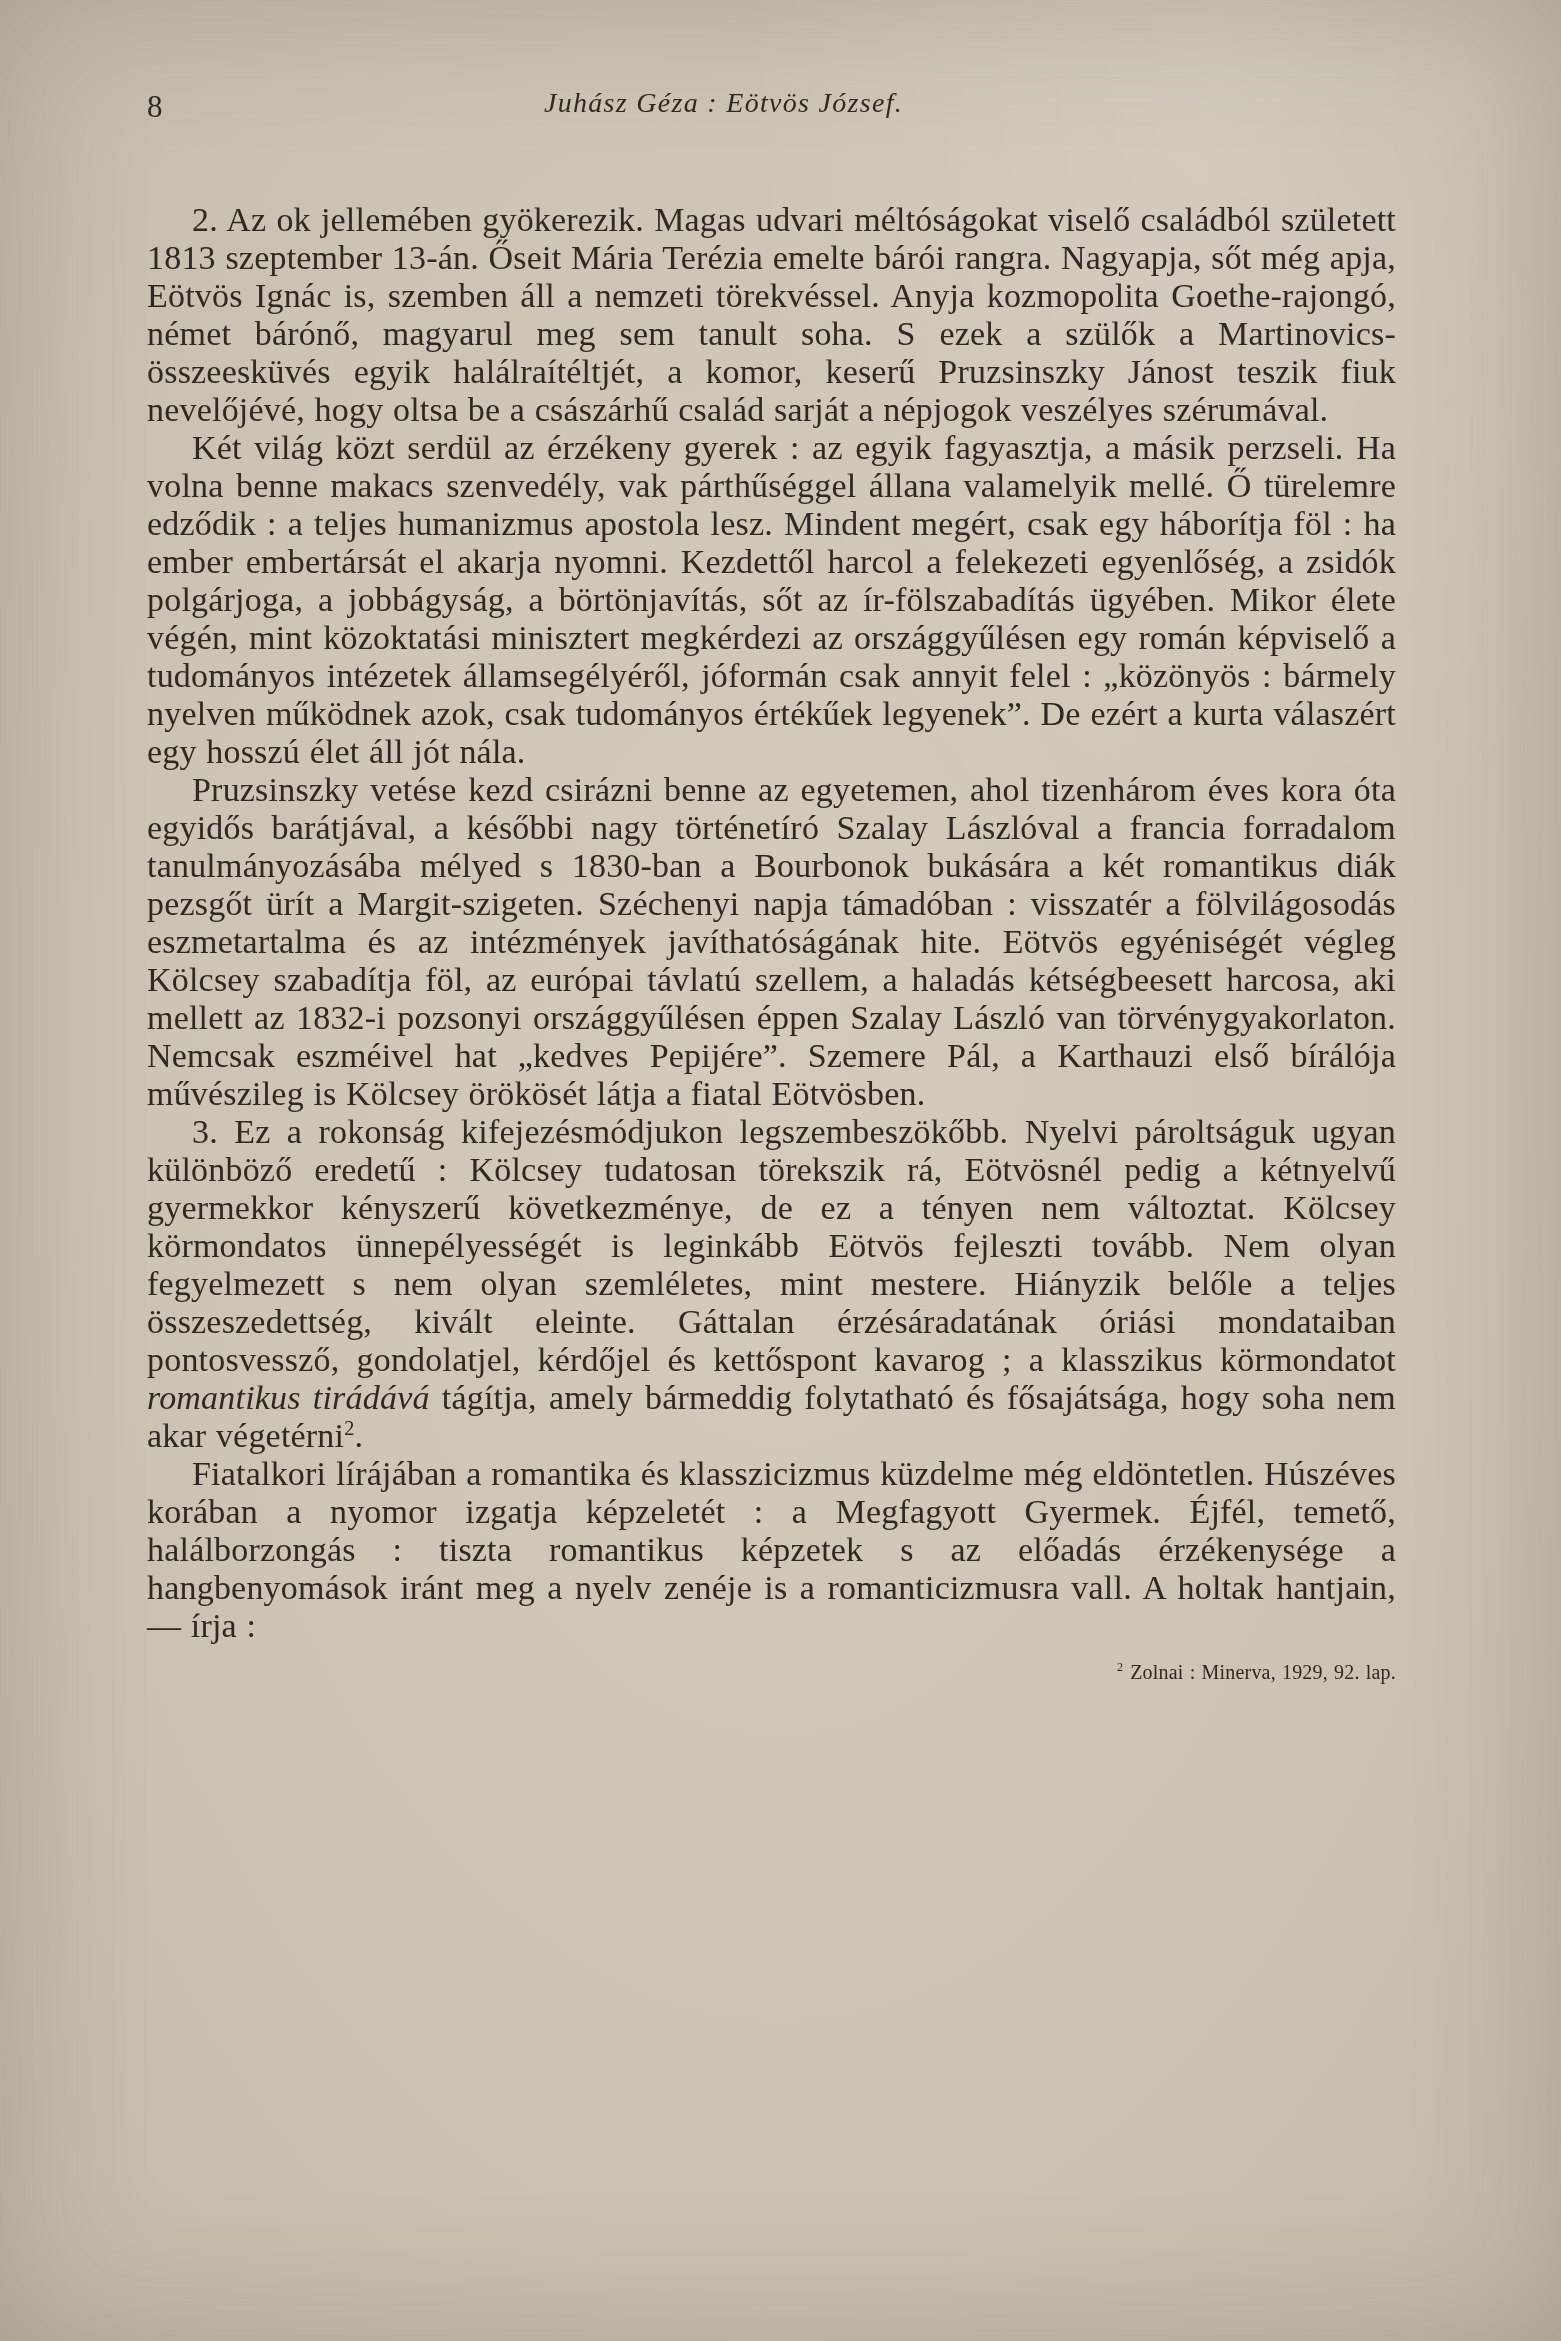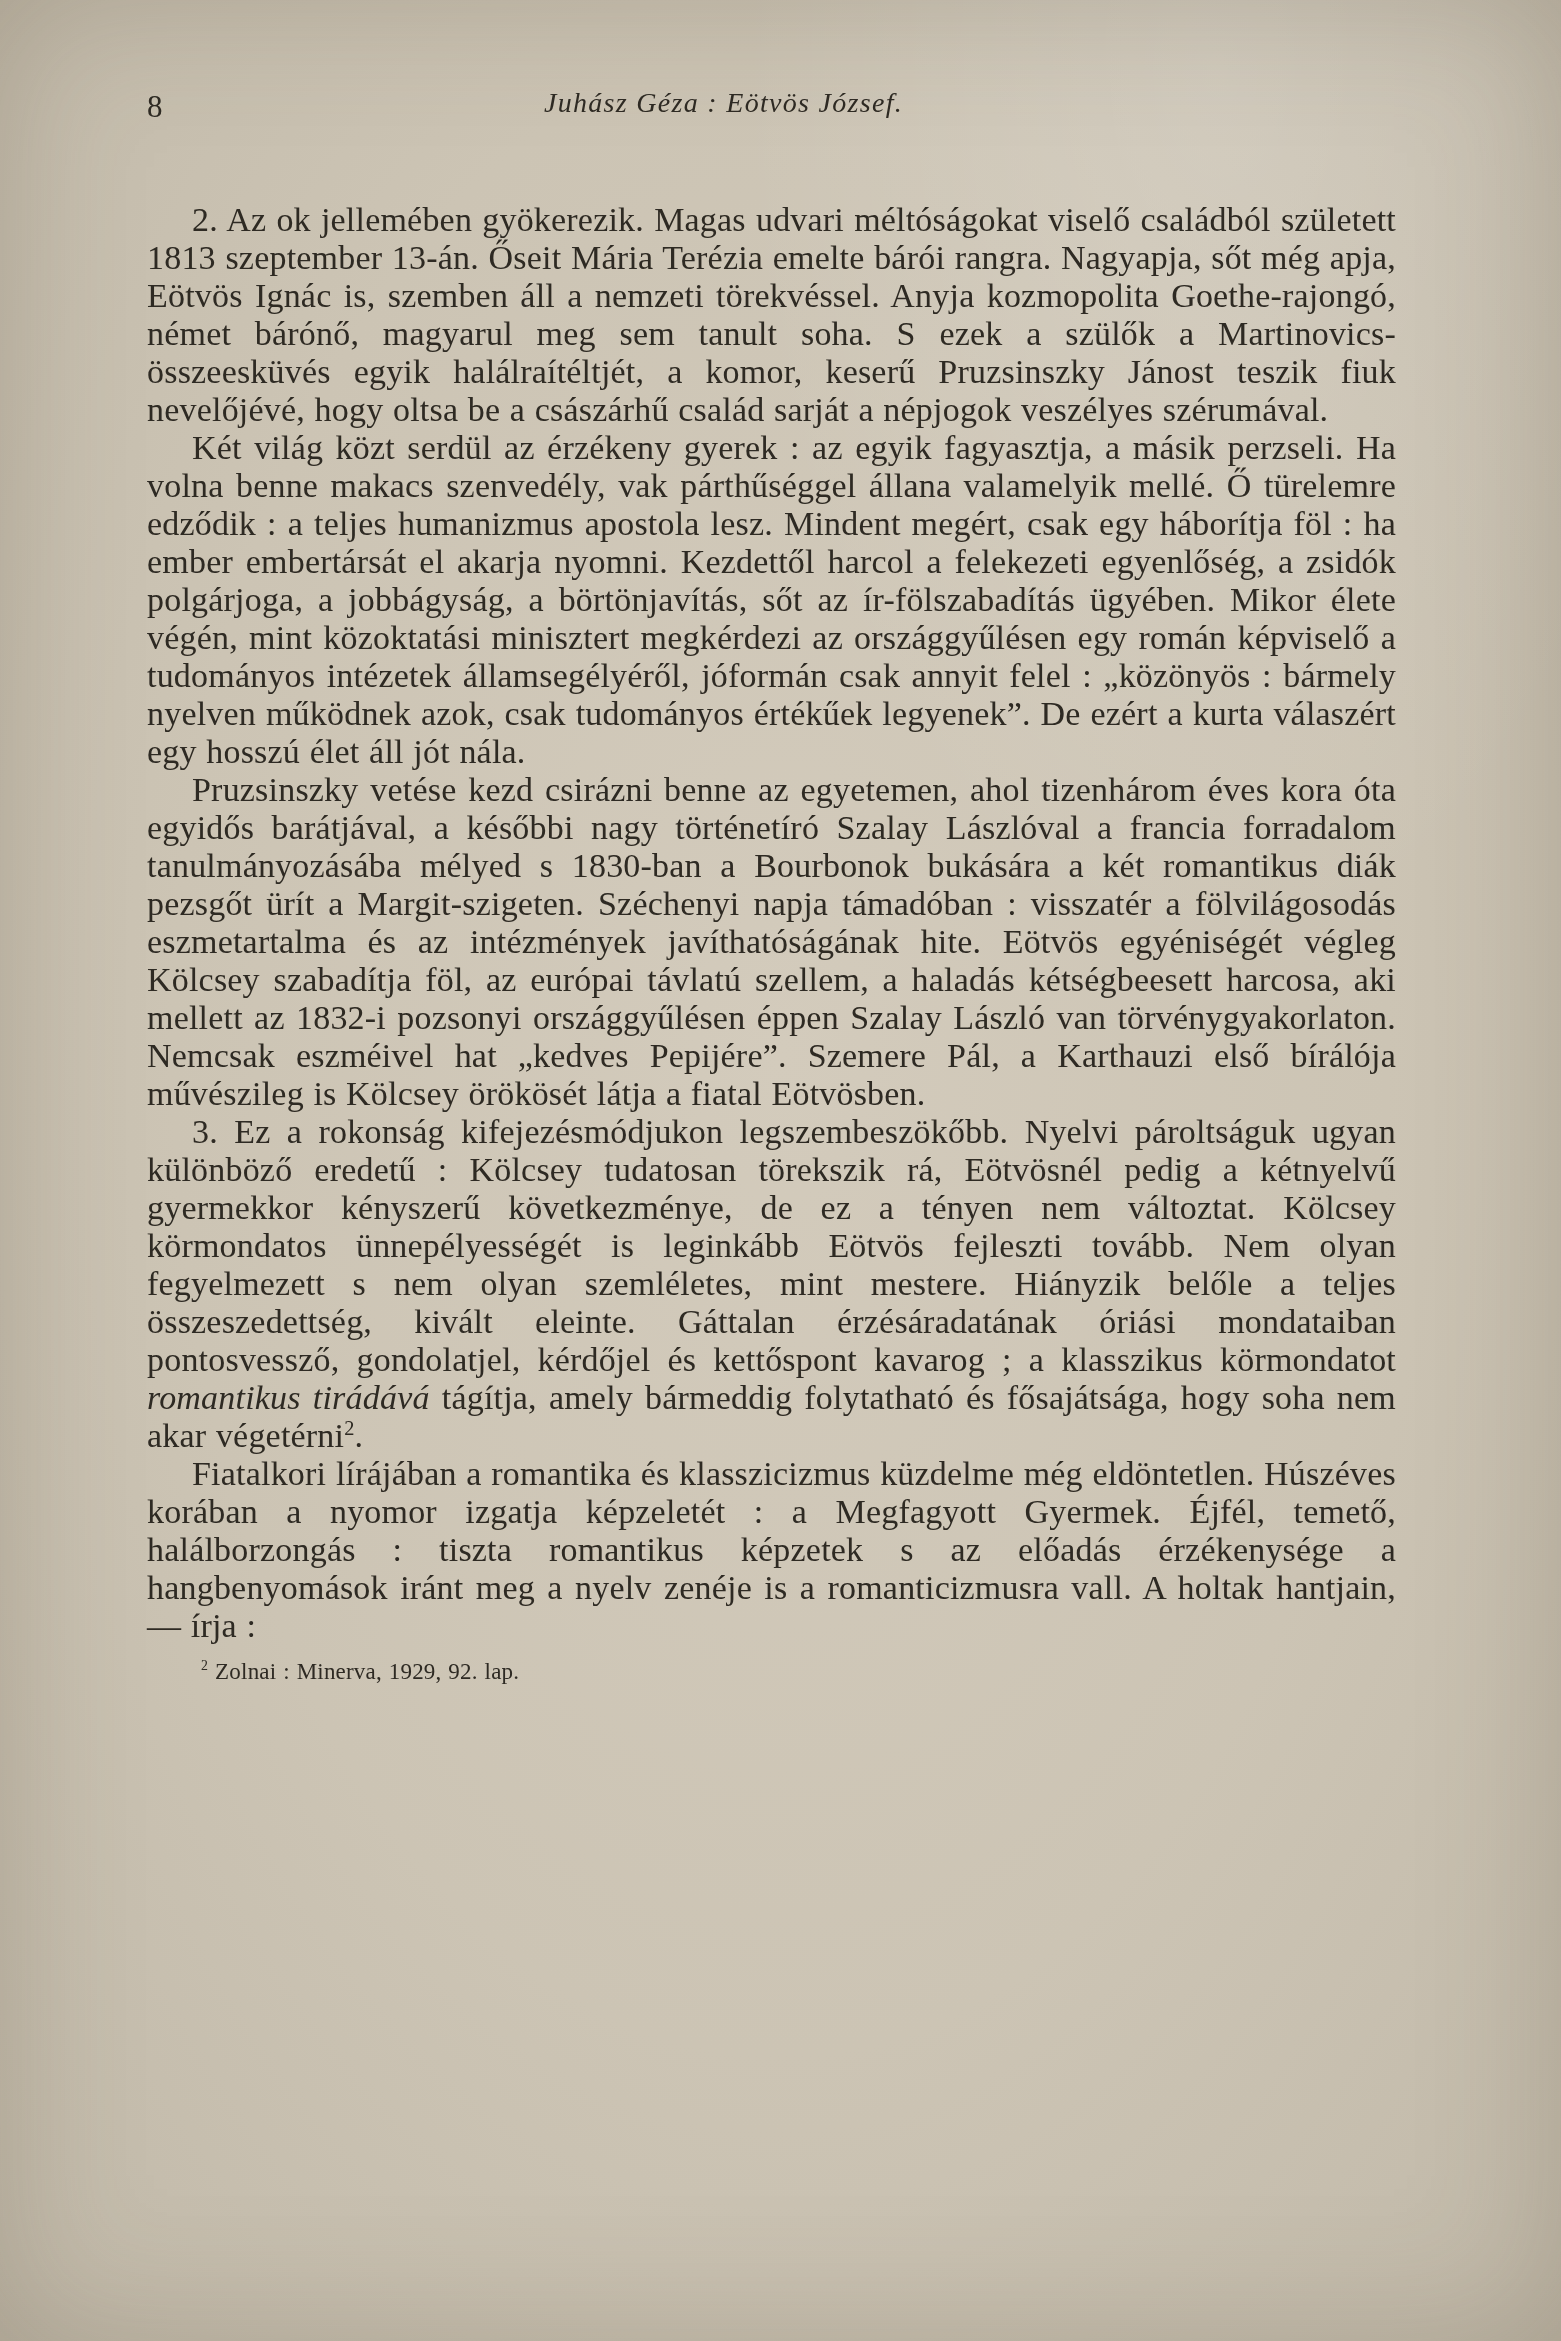--- a/index.html
+++ b/index.html
@@ -67,23 +67,23 @@
   sup {
     font-size: 0.6em;
     line-height: 0;
     vertical-align: super;
   }
 
   
   p.footnote {
     margin: 8.7px 0 0 0;
     text-indent: 54px;
-    font-size: 23px;
+    font-size: 20px;
     line-height: 36px;
-    text-align: left;
+    text-align: right;
   }
   p.footnote sup {
     margin-right: 7px;
   }
 </style>
 </head>
 <body>
 
 <div class="page">
 

